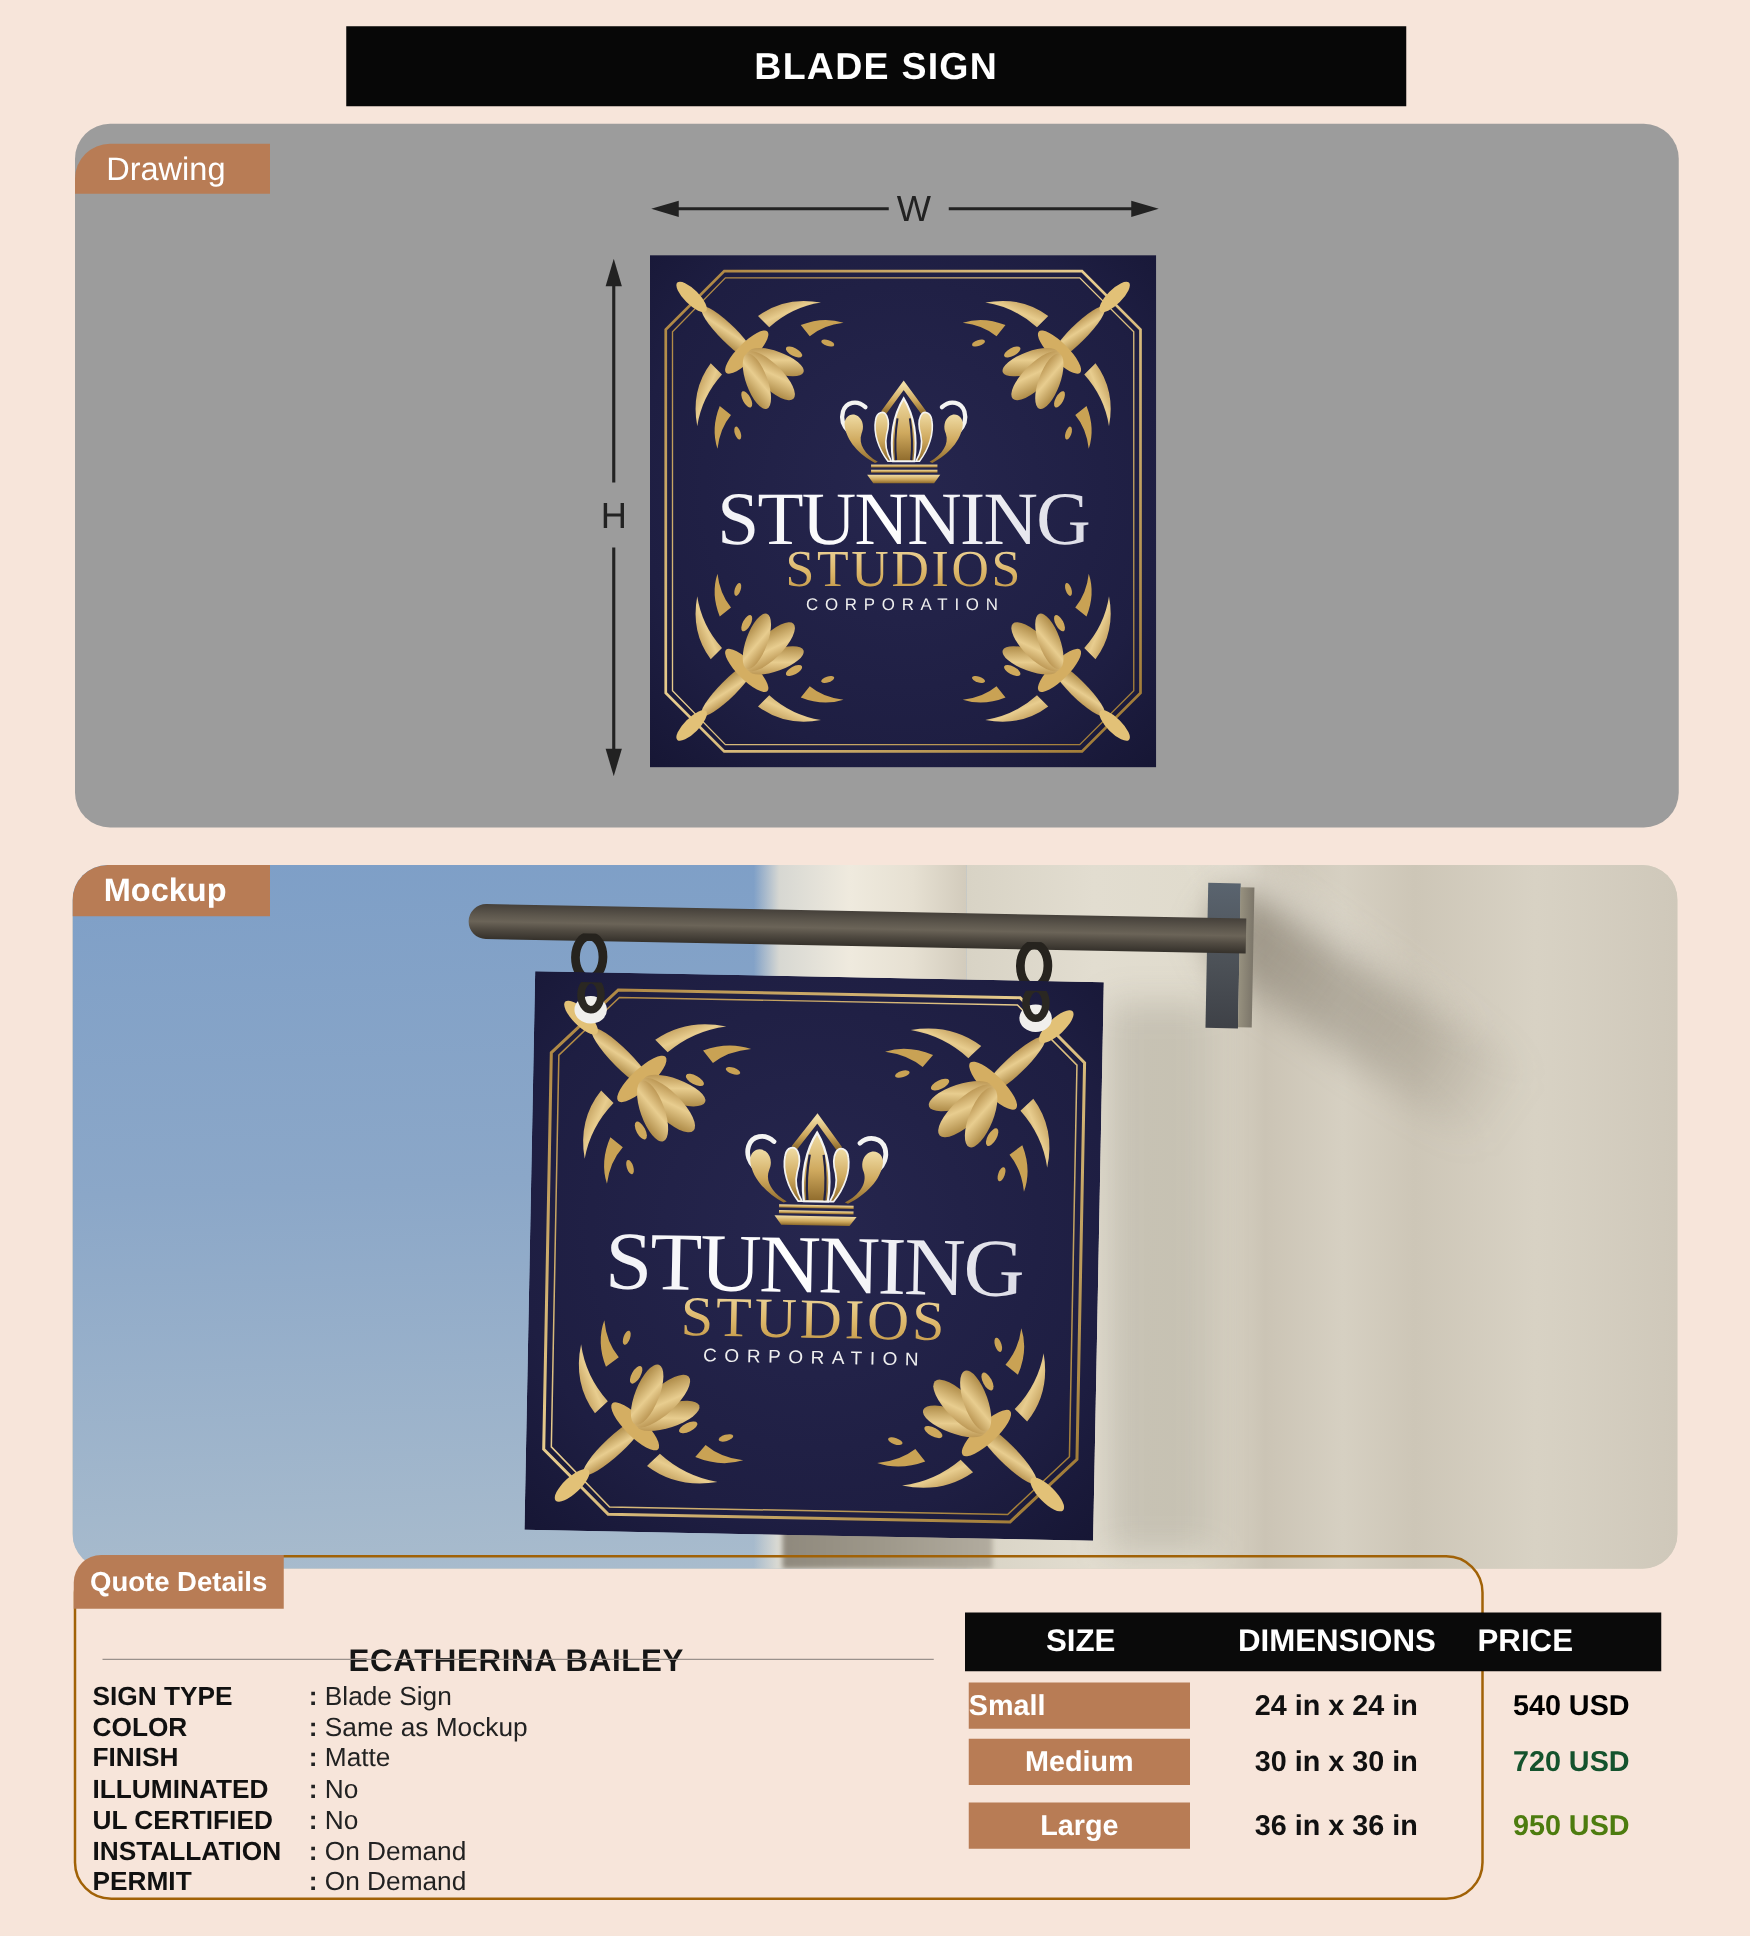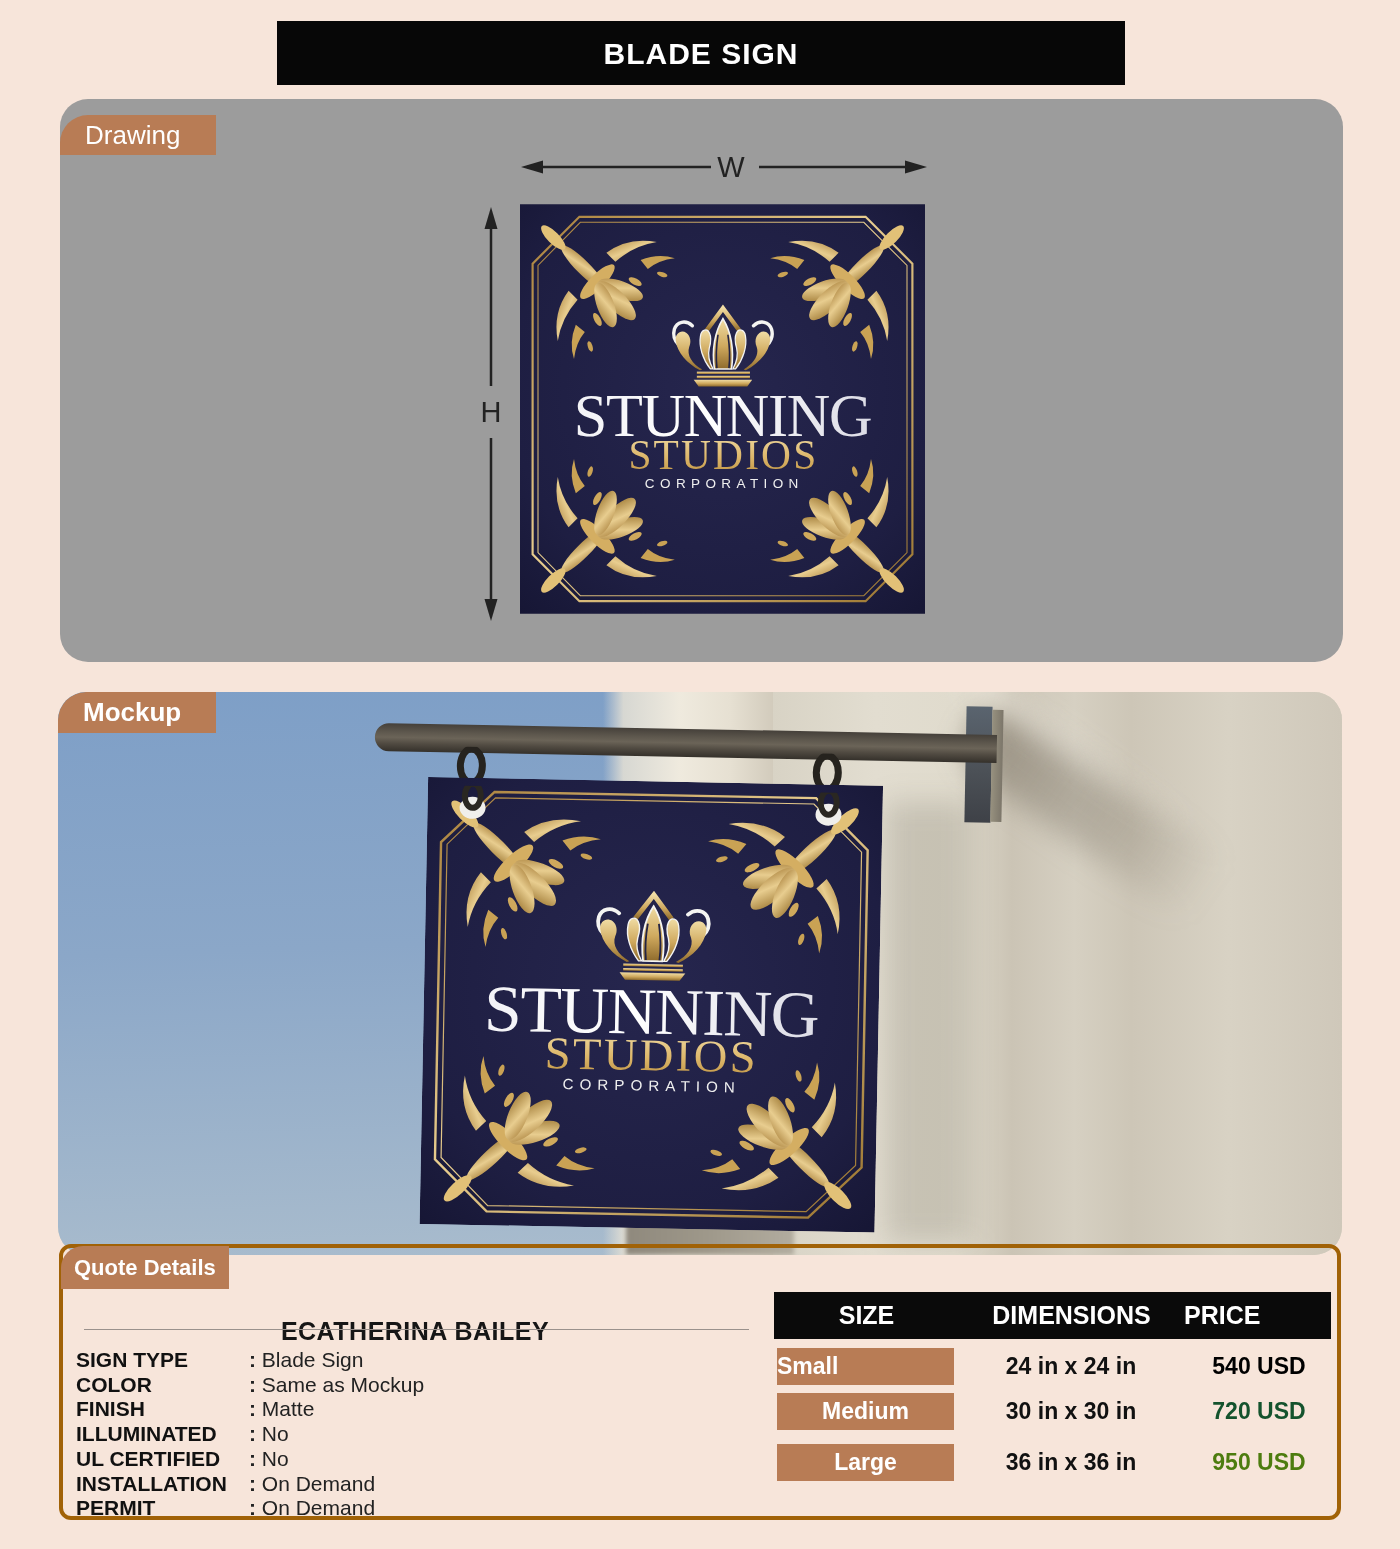--- a/index.html
+++ b/index.html
@@ -83,21 +83,21 @@
 
     <svg class="abs" style="left:754px;top:92px;" width="36" height="40" viewBox="0 0 36 40">
       <ellipse cx="18" cy="22" rx="13" ry="11" fill="#f0efec"></ellipse>
       <ellipse cx="18" cy="10" rx="8" ry="12" fill="none" stroke="#2a2722" stroke-width="6"></ellipse>
     </svg>
   </div>
 
   <div class="abs" style="left:0;top:0;width:158px;height:41px;background:#b87c55;border-radius:28px 0 0 0;color:#fff;font-weight:bold;font-size:26px;line-height:41px;padding-left:25px;box-sizing:border-box;">Mockup</div>
 </div>
 
-<div class="abs" style="left:59px;top:1244px;width:1282px;height:276px;border:4px solid #a16207;border-radius:12px;box-sizing:border-box;">
+<div class="abs" style="left:59px;top:1244px;width:1128px;height:276px;border:2px solid #a16207;border-radius:30px;box-sizing:border-box;">
 
   <div class="abs" style="left:-2px;top:-2px;width:168px;height:43px;background:#b87c55;border-radius:22px 0 0 0;color:#fff;font-weight:bold;font-size:22px;line-height:43px;padding-left:13px;box-sizing:border-box;white-space:nowrap;">Quote Details</div>
 
   <div class="abs" style="left:2px;top:50px;width:700px;text-align:center;font-weight:bold;font-size:25px;letter-spacing:0.5px;color:#161616;margin-top:19px;">ECATHERINA BAILEY</div>
 
   <div class="abs" style="left:21px;top:81px;width:665px;height:1px;background:#9a918c;"></div>
 
   <div class="abs" style="left:13px;top:100px;width:200px;font-weight:bold;font-size:21px;line-height:24.7px;color:#111;">SIGN TYPE<br>COLOR<br>FINISH<br>ILLUMINATED<br>UL CERTIFIED<br>INSTALLATION<br>PERMIT</div>
 
   <div class="abs" style="left:186px;top:100px;font-size:21px;line-height:24.7px;color:#222;"><b>:</b> Blade Sign<br><b>:</b> Same as Mockup<br><b>:</b> Matte<br><b>:</b> No<br><b>:</b> No<br><b>:</b> On Demand<br><b>:</b> On Demand</div>

